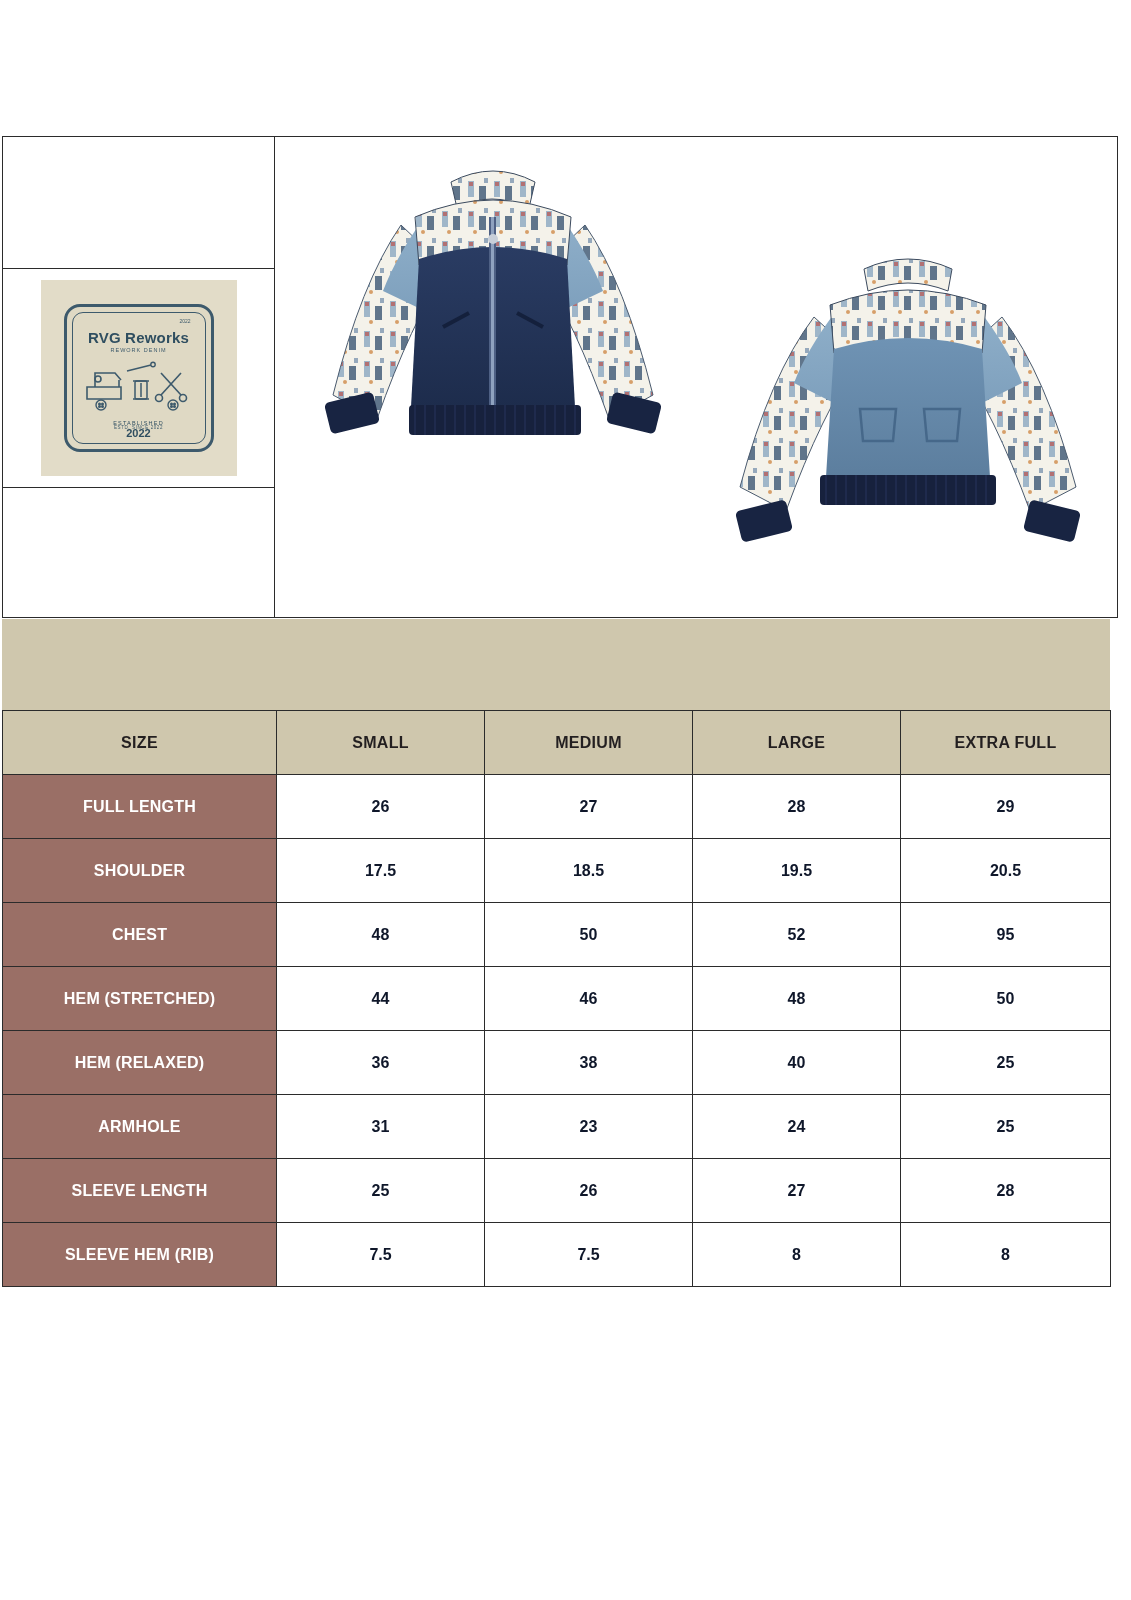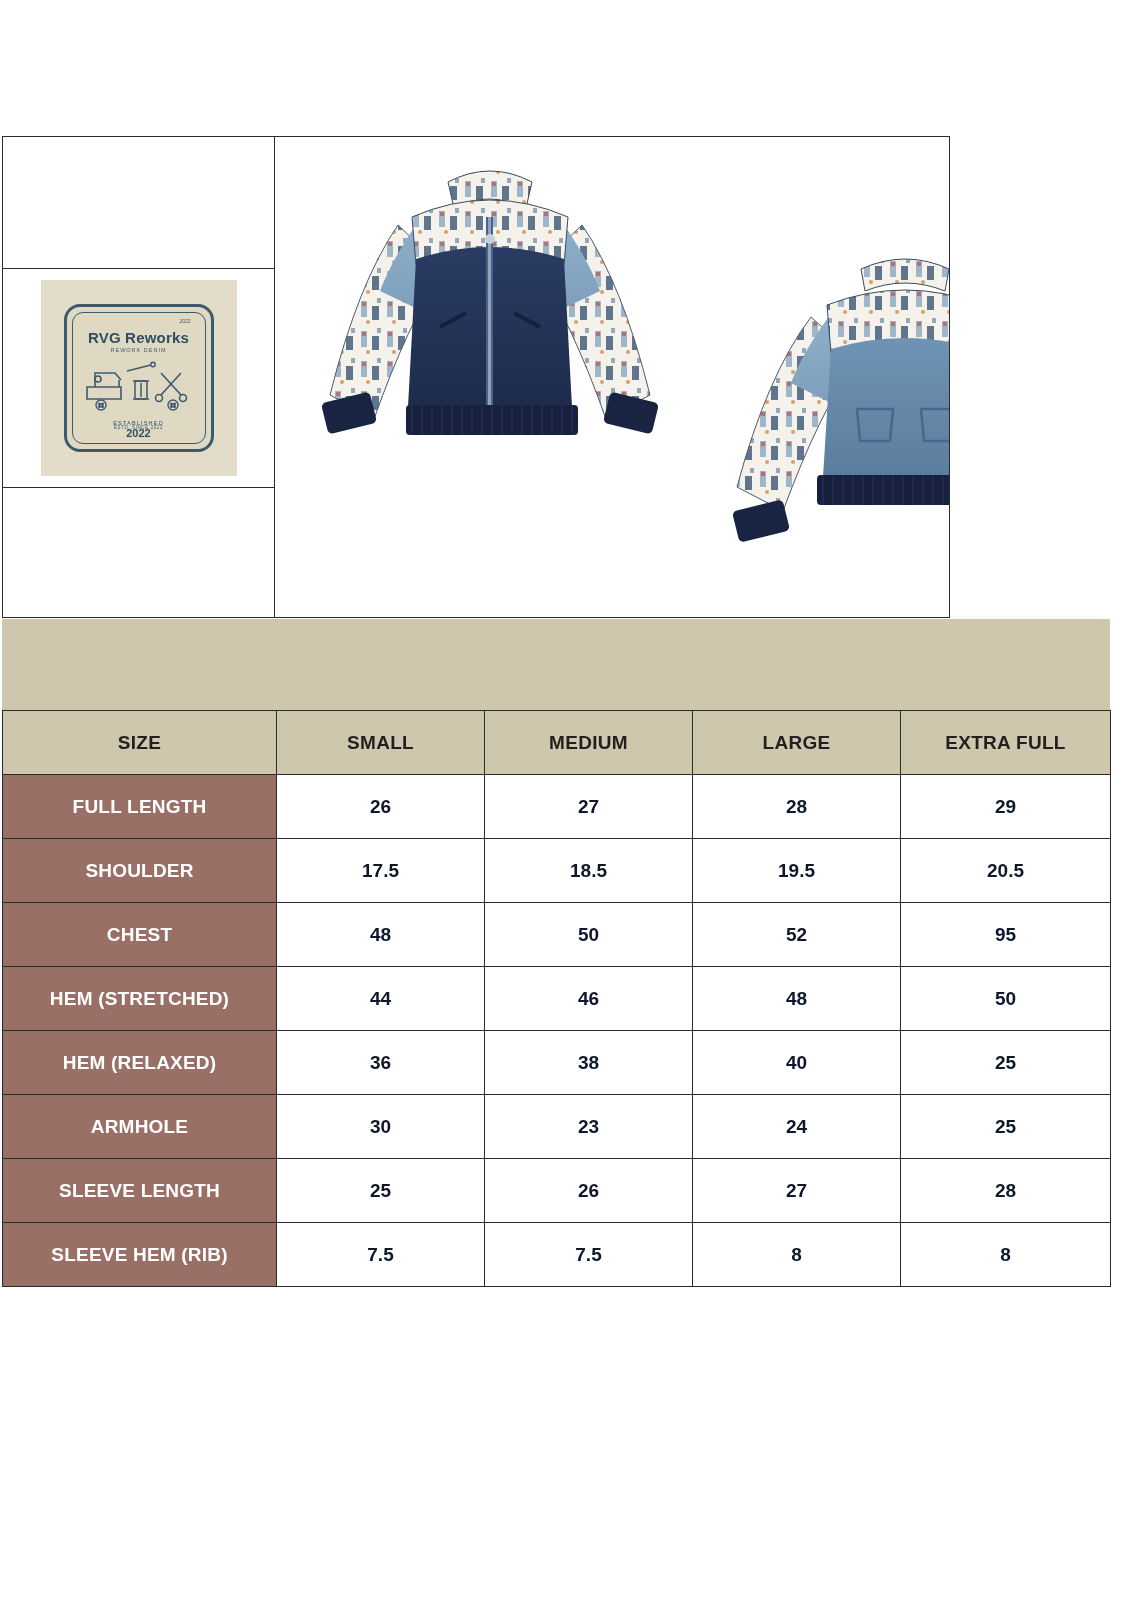--- a/index.html
+++ b/index.html
@@ -22,21 +22,21 @@
     width: 1131px;
     height: 1600px;
     background: #ffffff;
   }
 
   
   .top-panel {
     position: absolute;
     left: 2px;
     top: 136px;
-    width: 948px;
+    width: 1116px;
     height: 482px;
     border: 1px solid #2b2b2b;
     box-sizing: border-box;
     display: flex;
     text-align: center;
   }
   .brand-col {
     width: 272px;
     box-sizing: border-box;
     border-right: 1px solid #2b2b2b;
@@ -184,21 +184,21 @@
   table.size-table col.c0 { width: 274px; }
   table.size-table col.c1 { width: 208px; }
   table.size-table col.c2 { width: 208px; }
   table.size-table col.c3 { width: 208px; }
   table.size-table col.c4 { width: 210px; }
 
   table.size-table th,
   table.size-table td {
     border: 1px solid #2b2b2b;
     height: 63px;
-    font-size: 19px;
+    font-size: 16px;
     font-weight: bold;
     text-align: center;
     padding: 0;
   }
   thead th {
     background: #cfc7ad;
     color: #231f20;
     font-size: 18px;
     letter-spacing: .3px;
   }
@@ -448,21 +448,21 @@
         </tr>
         <tr>
           <td class="row-label">HEM (RELAXED)</td>
           <td class="value">36</td>
           <td class="value">38</td>
           <td class="value">40</td>
           <td class="value">25</td>
         </tr>
         <tr>
           <td class="row-label">ARMHOLE</td>
-          <td class="value">30</td>
+          <td class="value">31</td>
           <td class="value">23</td>
           <td class="value">24</td>
           <td class="value">25</td>
         </tr>
         <tr>
           <td class="row-label">SLEEVE LENGTH</td>
           <td class="value">25</td>
           <td class="value">26</td>
           <td class="value">27</td>
           <td class="value">28</td>

